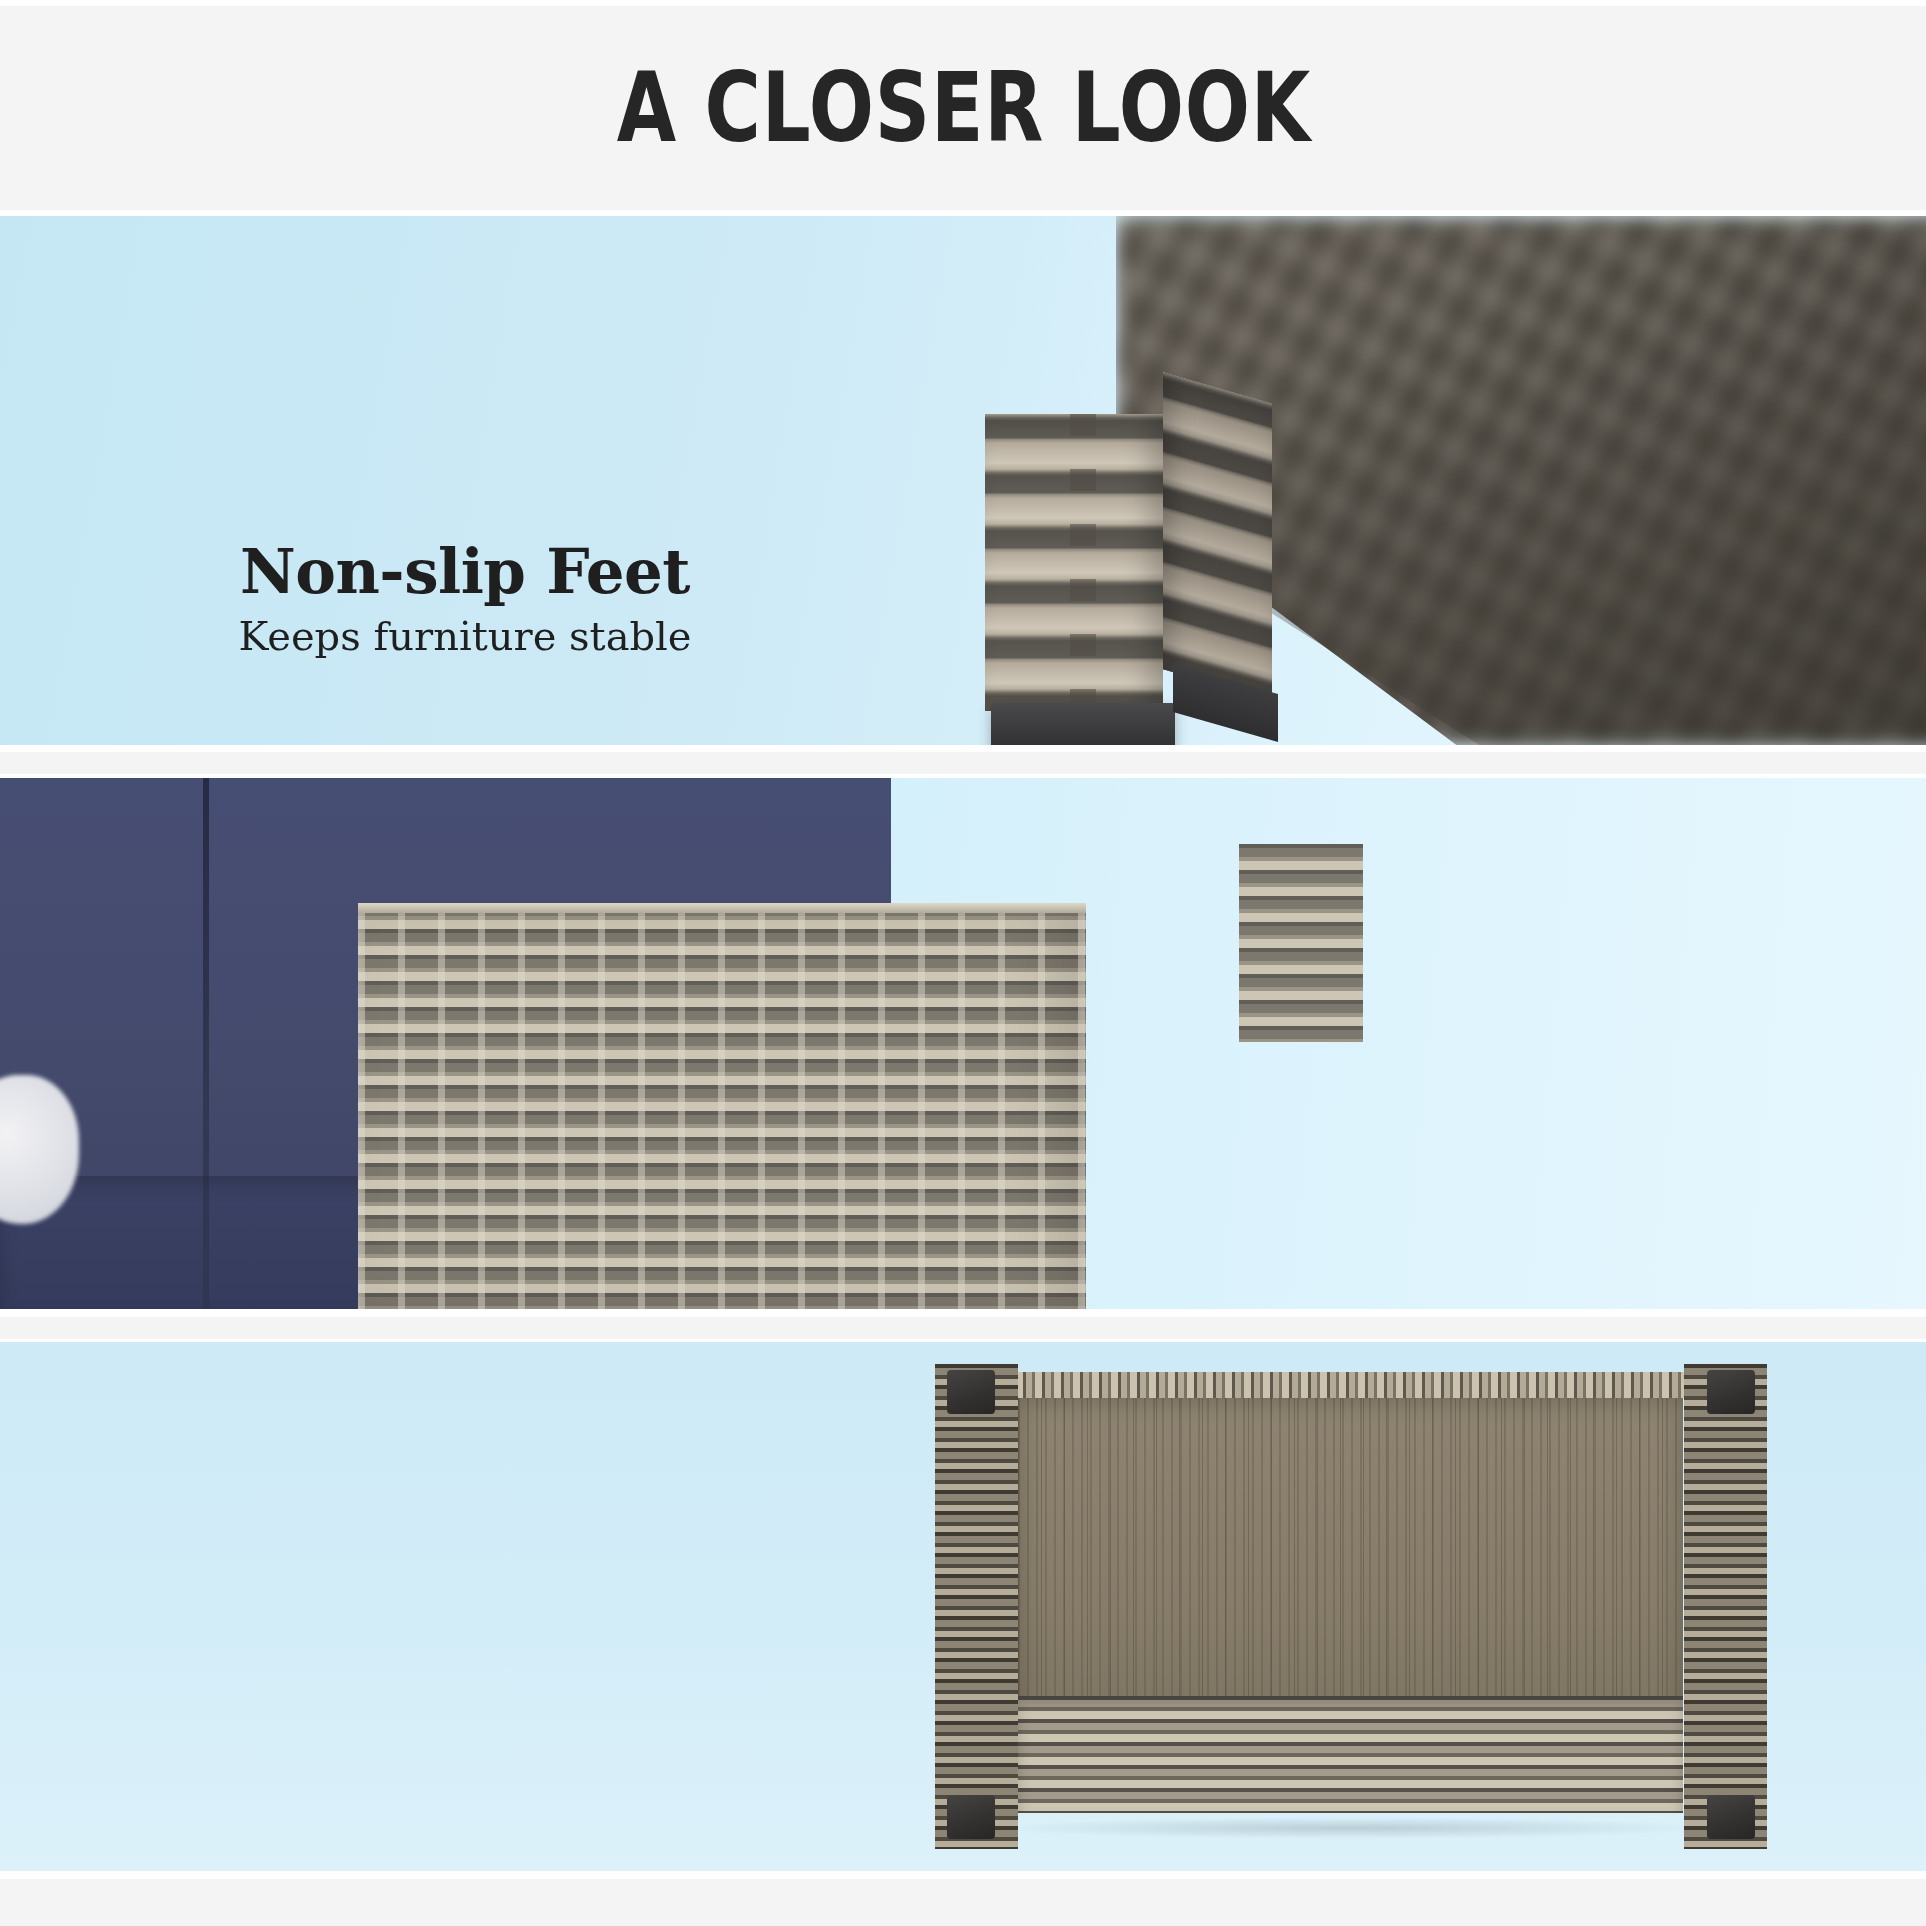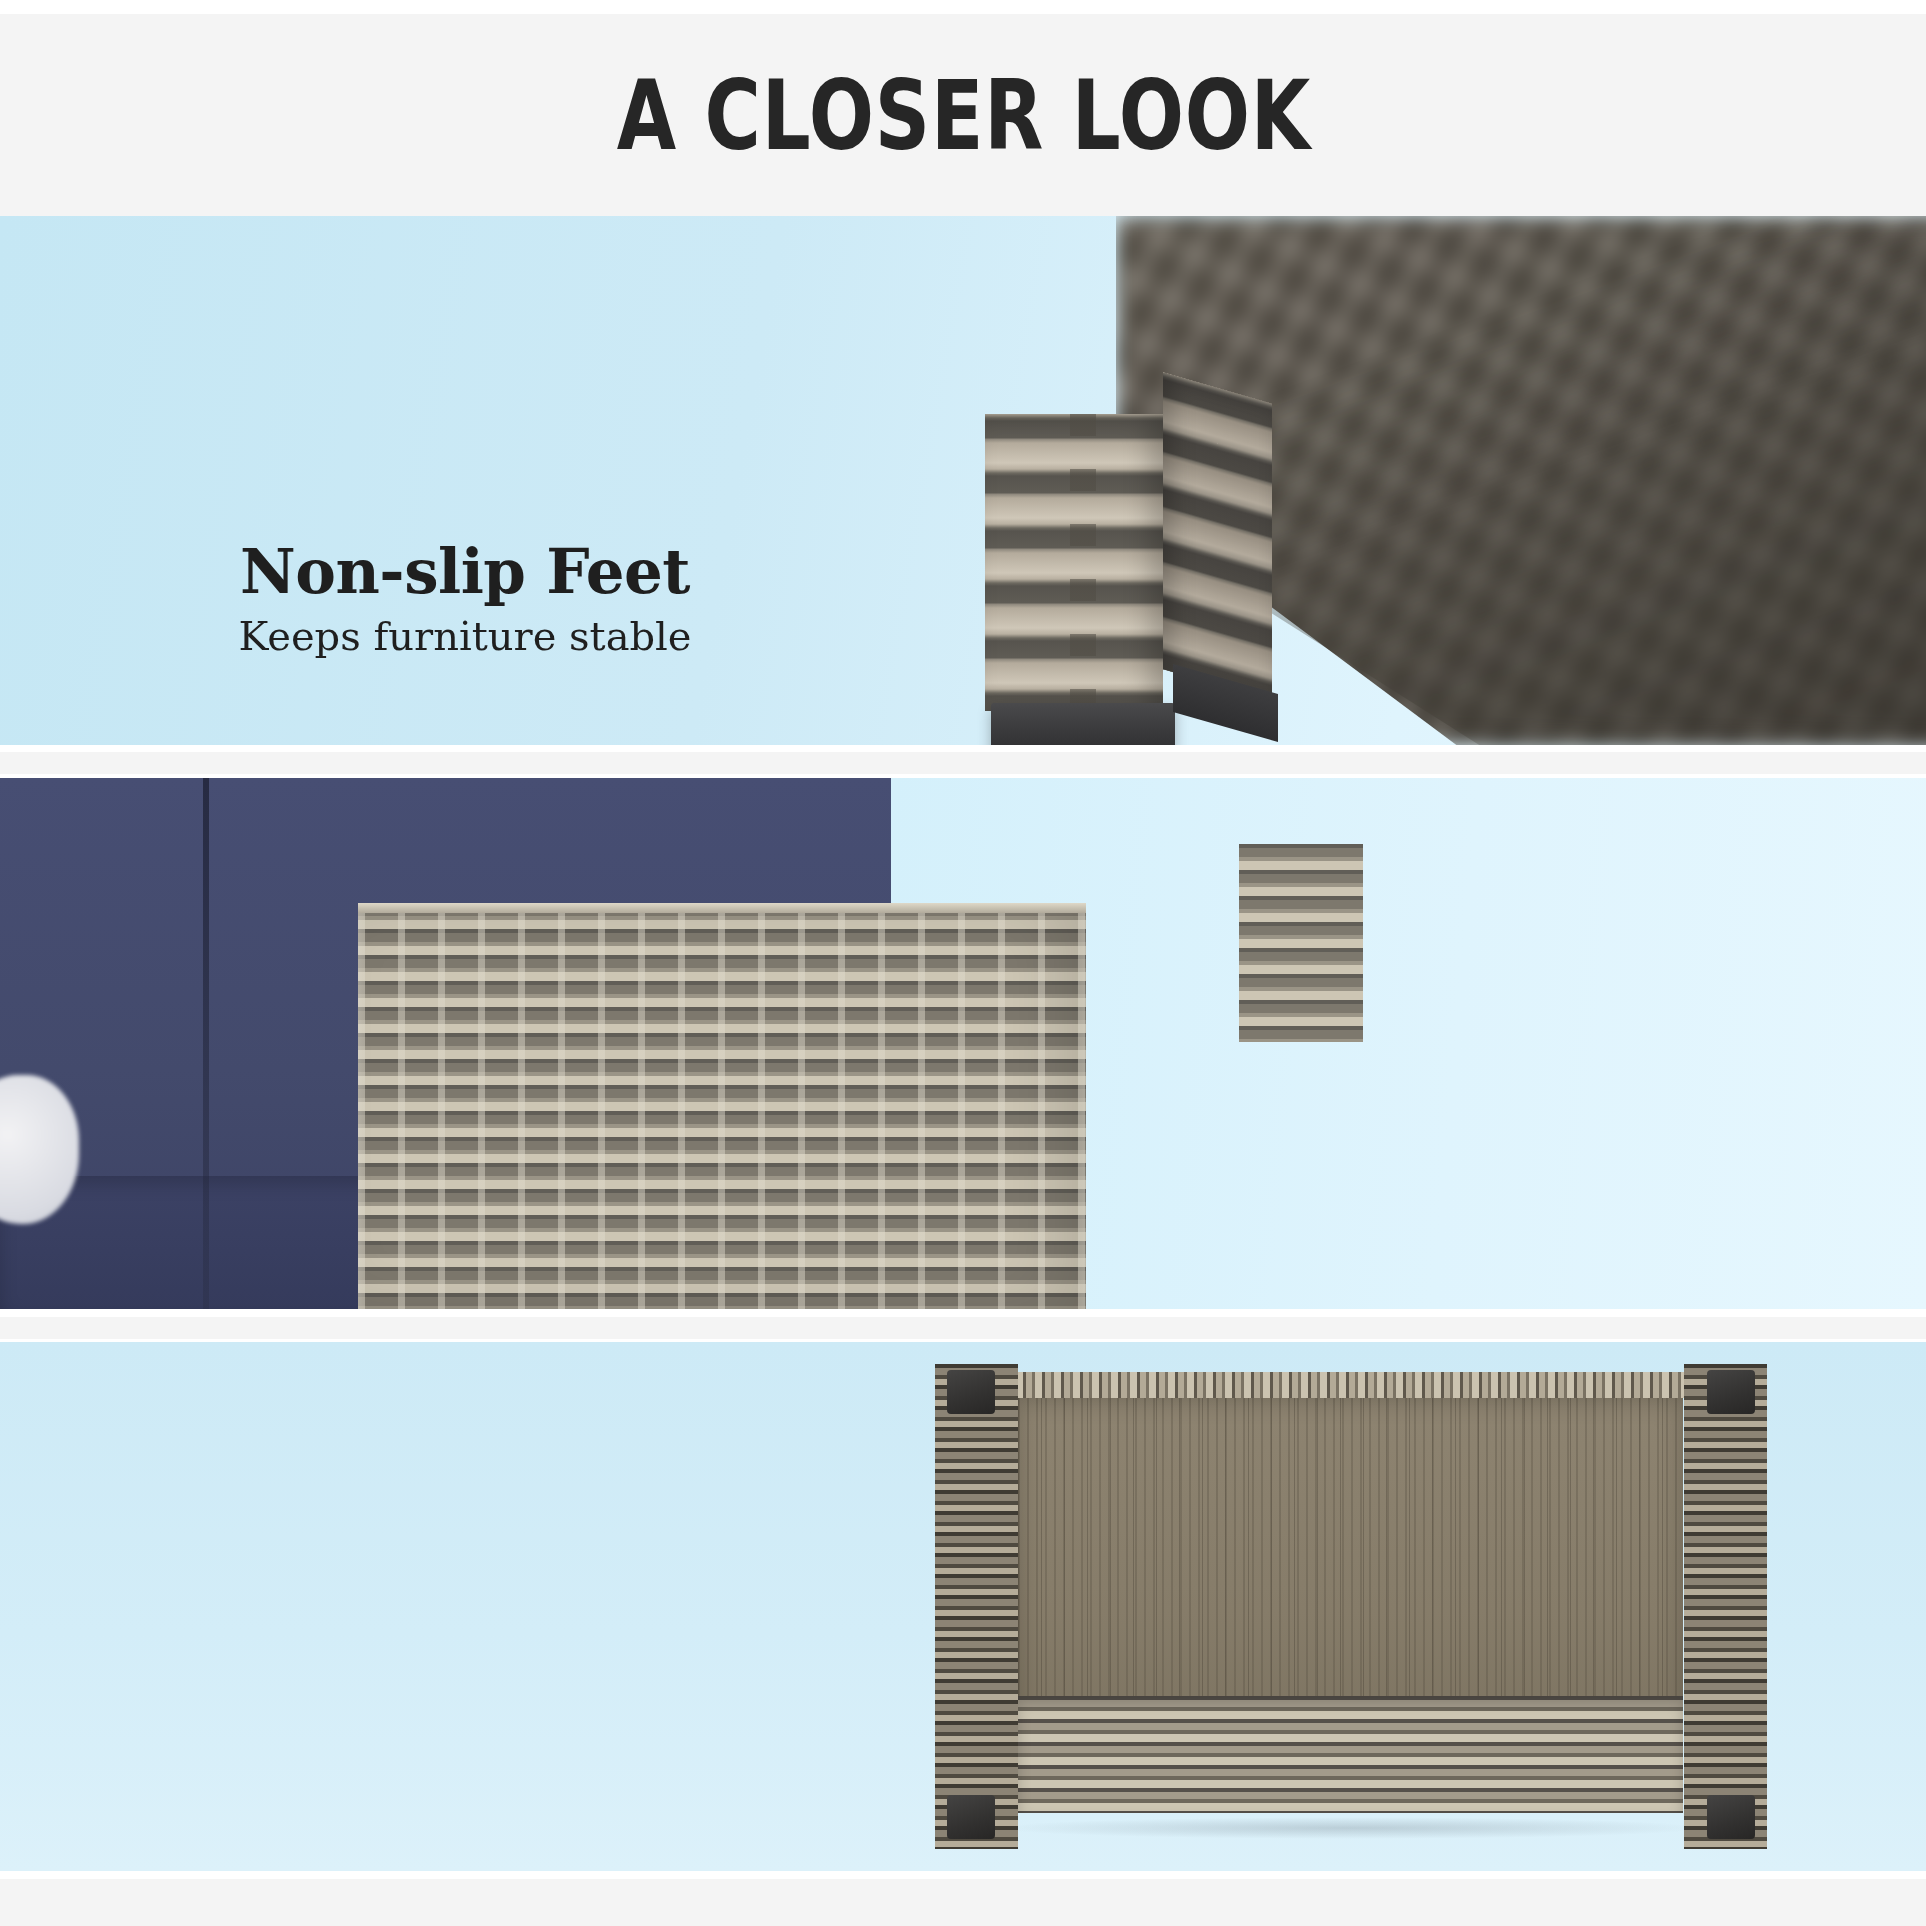--- a/index.html
+++ b/index.html
@@ -6,21 +6,21 @@
   body{
     width:1927px;height:1927px;
     background:#f4f4f4;
     font-family:"DejaVu Serif", serif;
     overflow:hidden;
   }
   .page{position:relative;width:1927px;height:1927px;background:#ffffff;}
 
   
   .header{
-    position:absolute;left:0;top:14px;width:1927px;height:204px;
+    position:absolute;left:0;top:6px;width:1927px;height:204px;
     background:#f4f4f4;
     display:flex;align-items:center;justify-content:center;
   }
   .header-title{
     font-family:"DejaVu Sans", sans-serif;
     font-weight:bold;
     font-size:96px;
     letter-spacing:1px;
     color:#262626;
     transform:scaleX(0.80);

